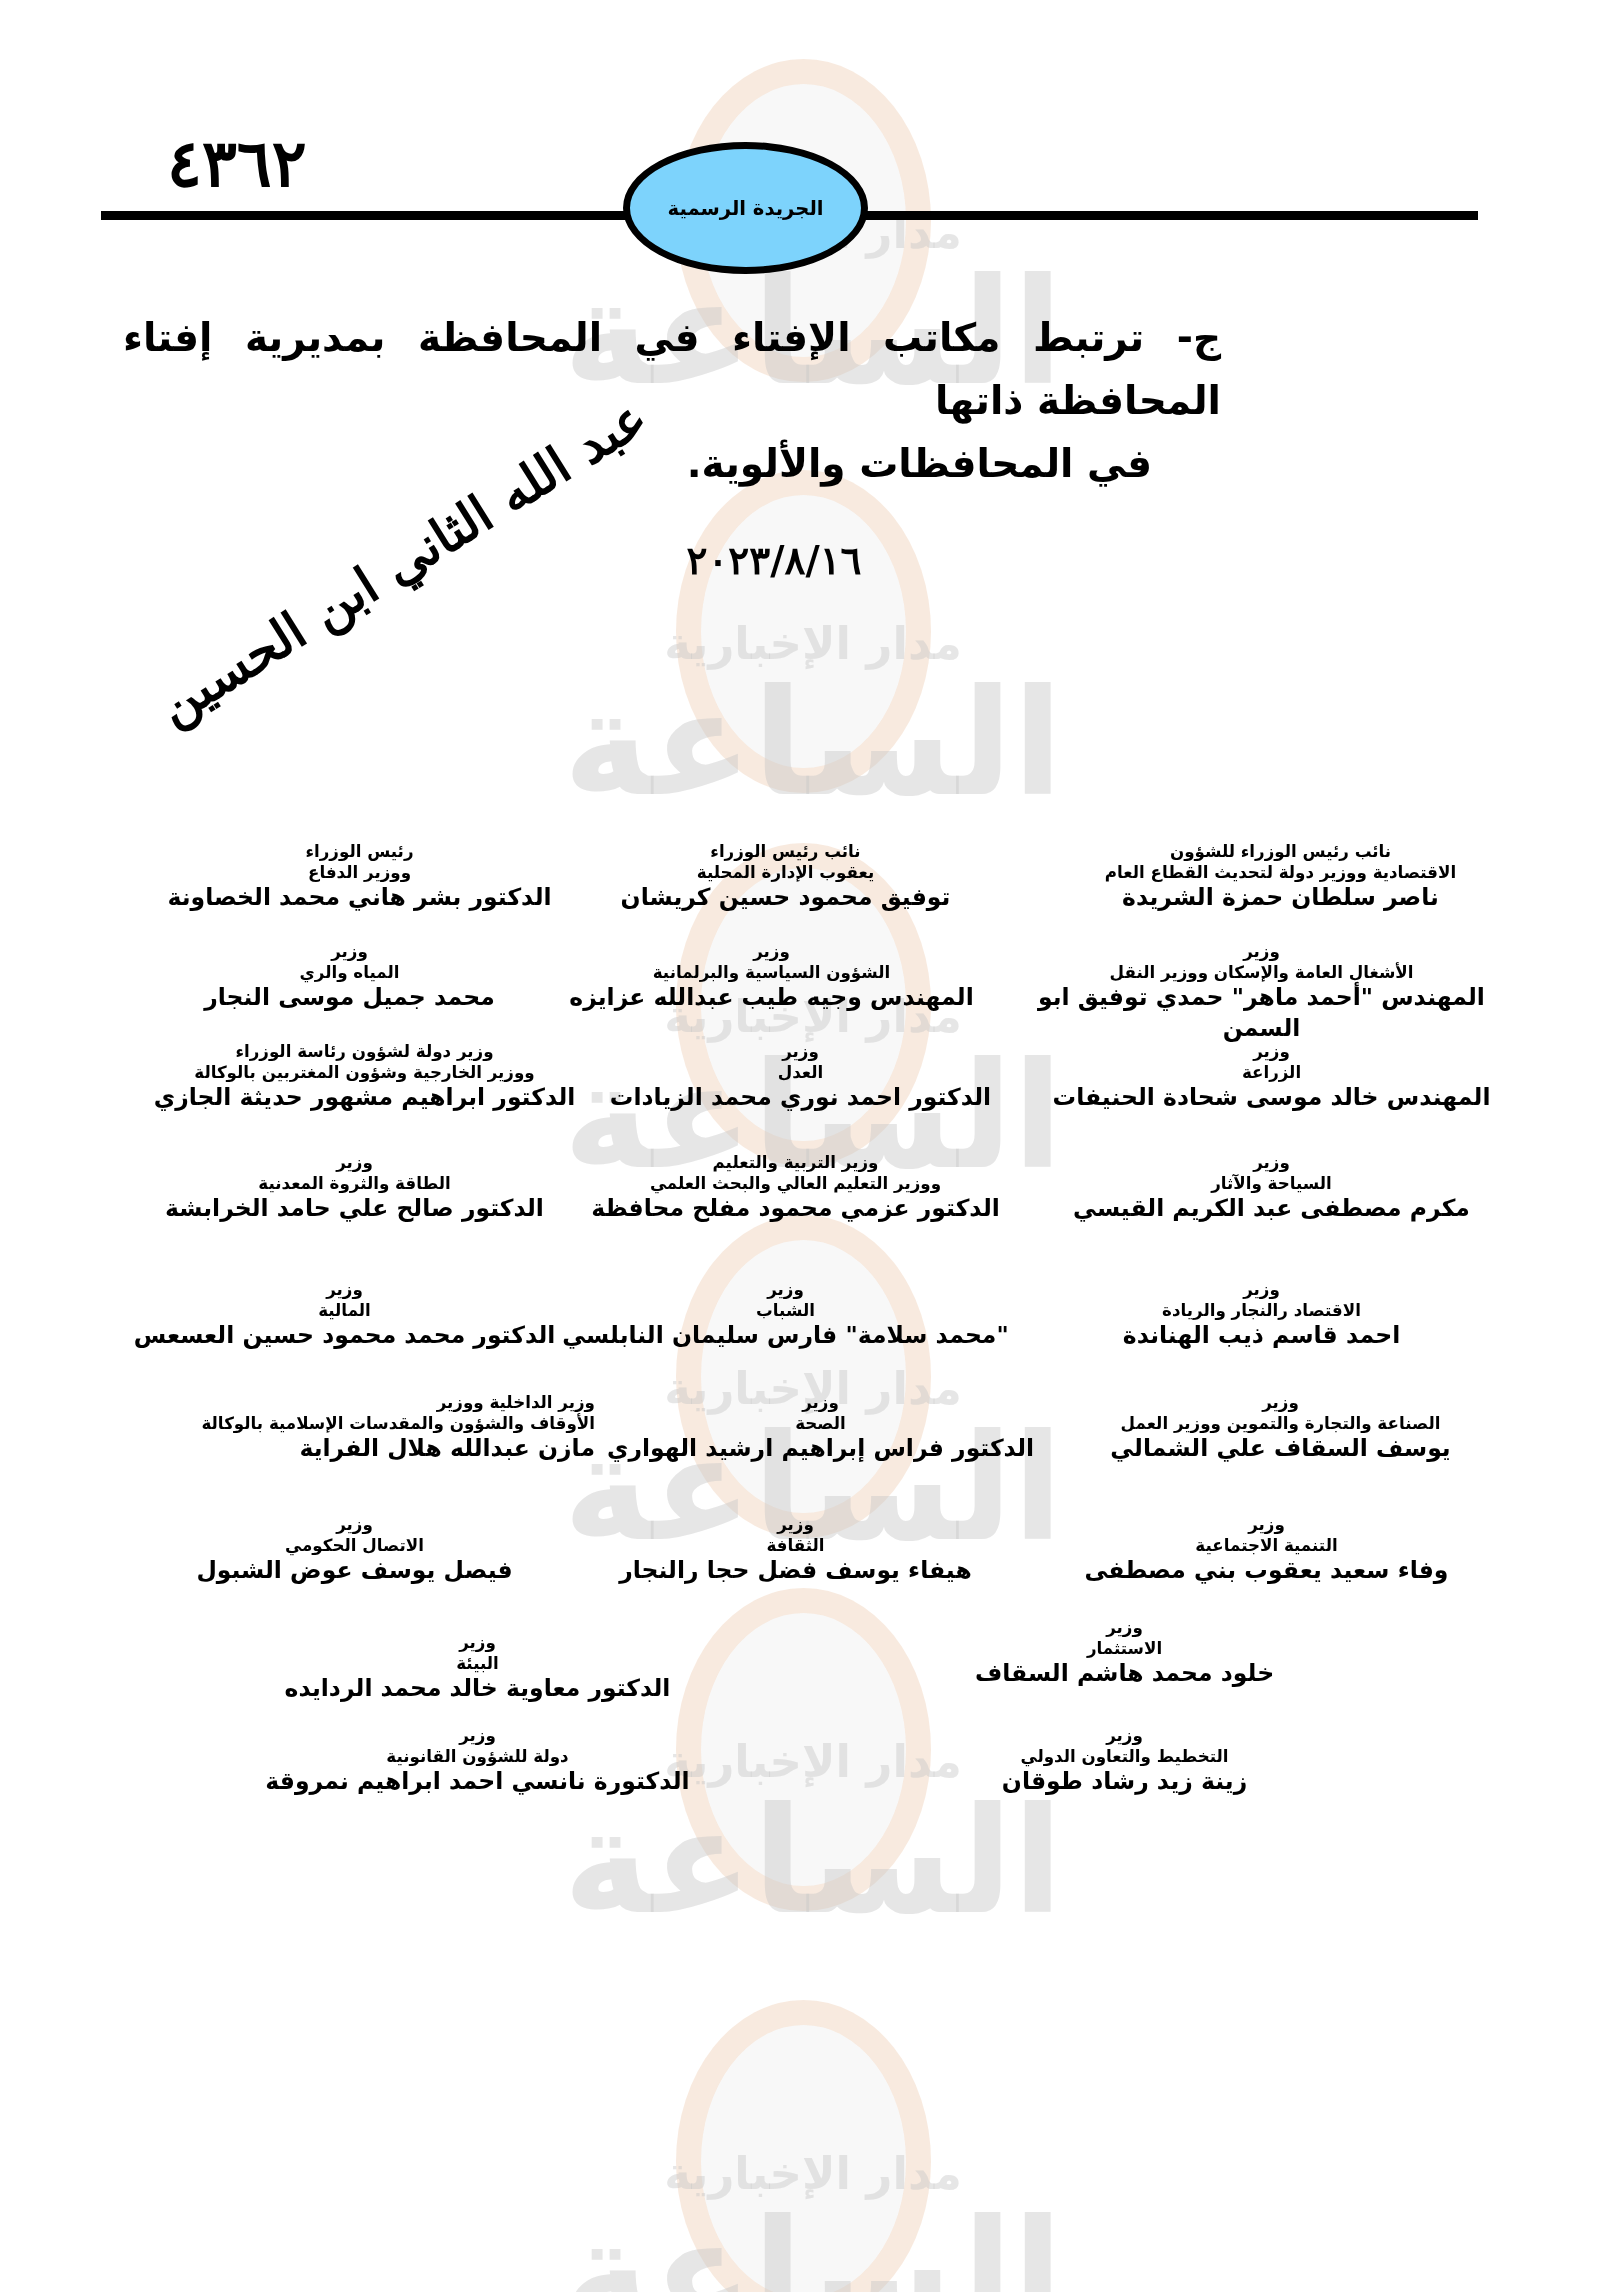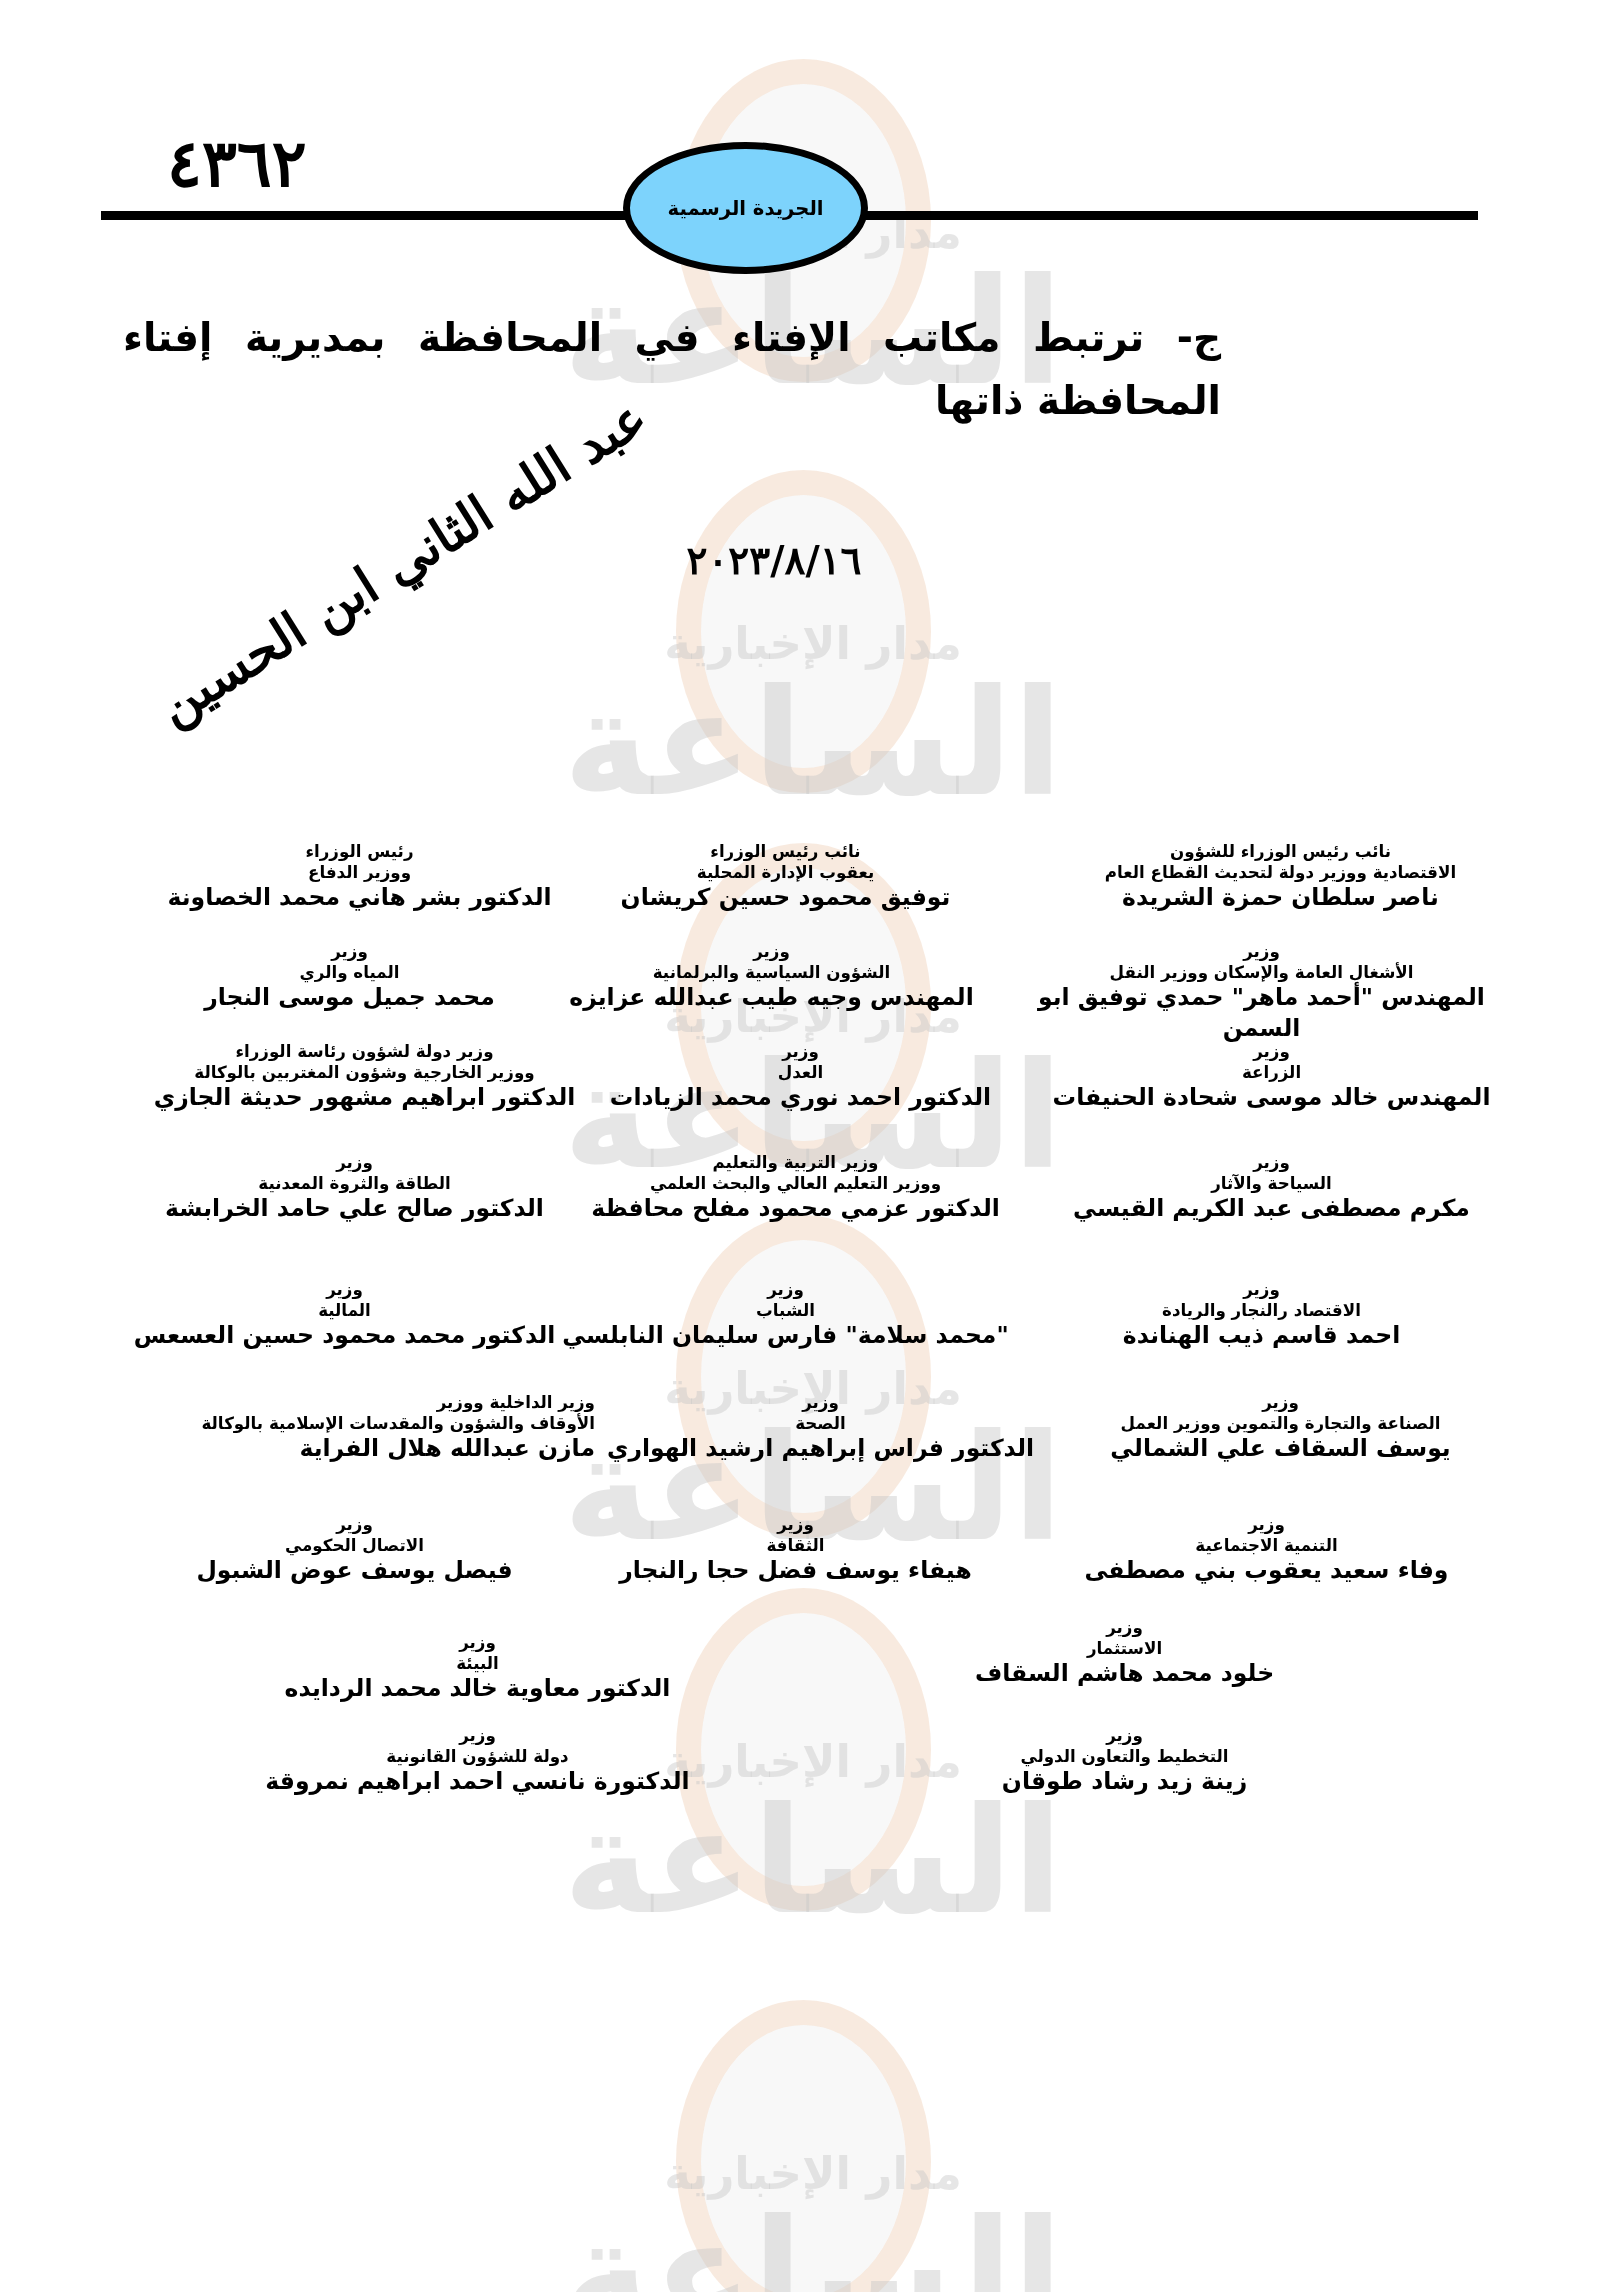--- a/index.html
+++ b/index.html
@@ -108,20 +108,21 @@
 </div>
 
 <div class="page-number">٤٣٦٢</div>
 <div class="header-rule"></div>
 <div class="header-oval">
   <span>الجريدة الرسمية</span>
 </div>
 
 <div class="clause">
   <span class="line1">ج- ترتبط مكاتب الإفتاء في المحافظة بمديرية إفتاء المحافظة ذاتها</span>
+  <span class="line3">في المحافظات والألوية.</span>
 </div>
 
 <div class="date">٢٠٢٣/٨/١٦</div>
 
 <div class="signature">عبد الله الثاني ابن الحسين</div>
 
 <div class="minister" style="left:1019px; top:841px;">
   <span class="title">نائب رئيس الوزراء للشؤون</span>
   <span class="title">الاقتصادية ووزير دولة لتحديث القطاع العام</span>
   <span class="name">ناصر سلطان حمزة الشريدة</span>

